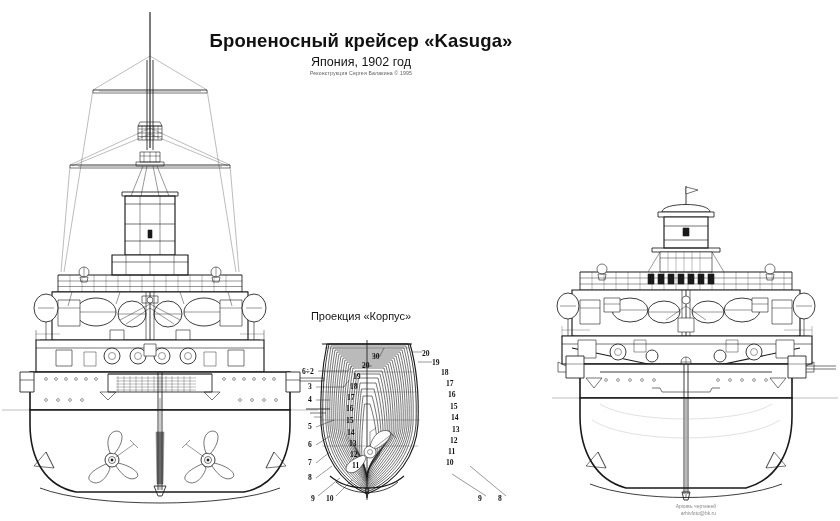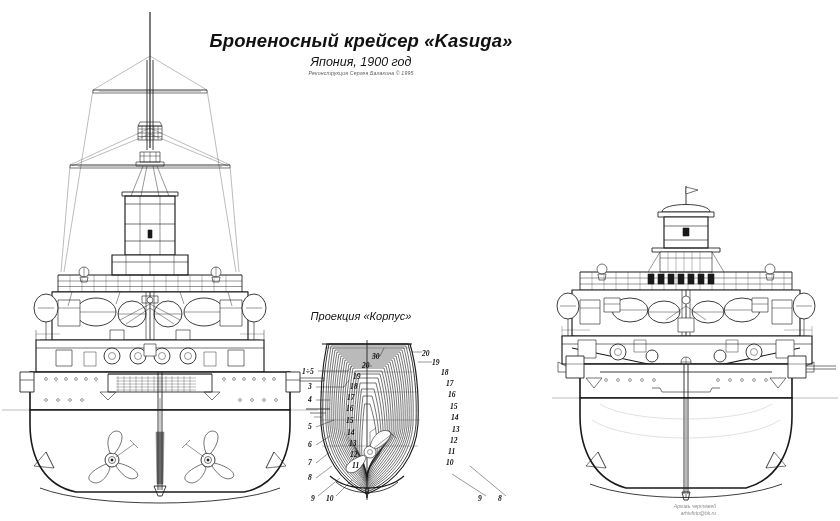--- a/index.html
+++ b/index.html
@@ -1,21 +1,21 @@
 <!DOCTYPE html>
 <html><head>
 <meta charset="utf-8">
 <style>
   html,body{margin:0;padding:0;background:#ffffff;}
   body{
     width:840px;height:521px;overflow:hidden;position:relative;
     font-family:"Liberation Sans","DejaVu Sans",sans-serif;
     color:#1a1a1a;
   }
-  #sheet{position:absolute;inset:0;width:722px;height:521px;font-style:italic;}
+  #sheet{position:absolute;inset:0;width:722px;height:521px;}
   .txt{position:absolute;white-space:nowrap;}
   #title{
     left:0;right:0;top:30px;text-align:center;
     font-size:18.5px;font-weight:700;letter-spacing:.1px;color:#111;
   }
   #subtitle{
     left:0;right:0;top:55px;text-align:center;
     font-size:12.5px;font-weight:400;color:#141414;
   }
   #credit{
@@ -41,21 +41,21 @@
   .gry{stroke:#6e6e6e}.lgry{stroke:#9a9a9a}
   .fw{fill:#ffffff}
   .fk{fill:#1a1a1a}
 </style>
 </head>
 <body>
 
 <div id="sheet">
 
   <div class="txt" id="title">Броненосный крейсер «Kasuga»</div>
-  <div class="txt" id="subtitle">Япония, 1900 год</div>
+  <div class="txt" id="subtitle">Япония, 1902 год</div>
   <div class="txt" id="credit">Реконструкция Сергея Балакина © 1995</div>
 
   <div class="txt" id="bodyplan-title">Проекция «Корпус»</div>
 
   <div class="txt" id="watermark">
     <div>Архивъ чертежей</div>
     <div>arhivfoto@bk.ru</div>
   </div>
 
   <svg width="840" height="521" viewBox="0 0 840 521">
@@ -582,21 +582,21 @@
       <path d="M506 496 L470 466"></path>
     </g>
 
     <g class="ln w045">
       <path d="M372 356 L380 356 L384 348"></path>
       <path d="M362 366 L372 366"></path>
     </g>
   </svg>
 
   <div>
-    <span class="stn" style="left:302px;top:367px">1÷5</span>
+    <span class="stn" style="left:302px;top:367px">6÷2</span>
     <span class="stn" style="left:308px;top:382px">3</span>
     <span class="stn" style="left:308px;top:395px">4</span>
     <span class="stn" style="left:308px;top:422px">5</span>
     <span class="stn" style="left:308px;top:440px">6</span>
     <span class="stn" style="left:308px;top:458px">7</span>
     <span class="stn" style="left:308px;top:473px">8</span>
     <span class="stn" style="left:311px;top:494px">9</span>
     <span class="stn" style="left:326px;top:494px">10</span>
   </div>
 

